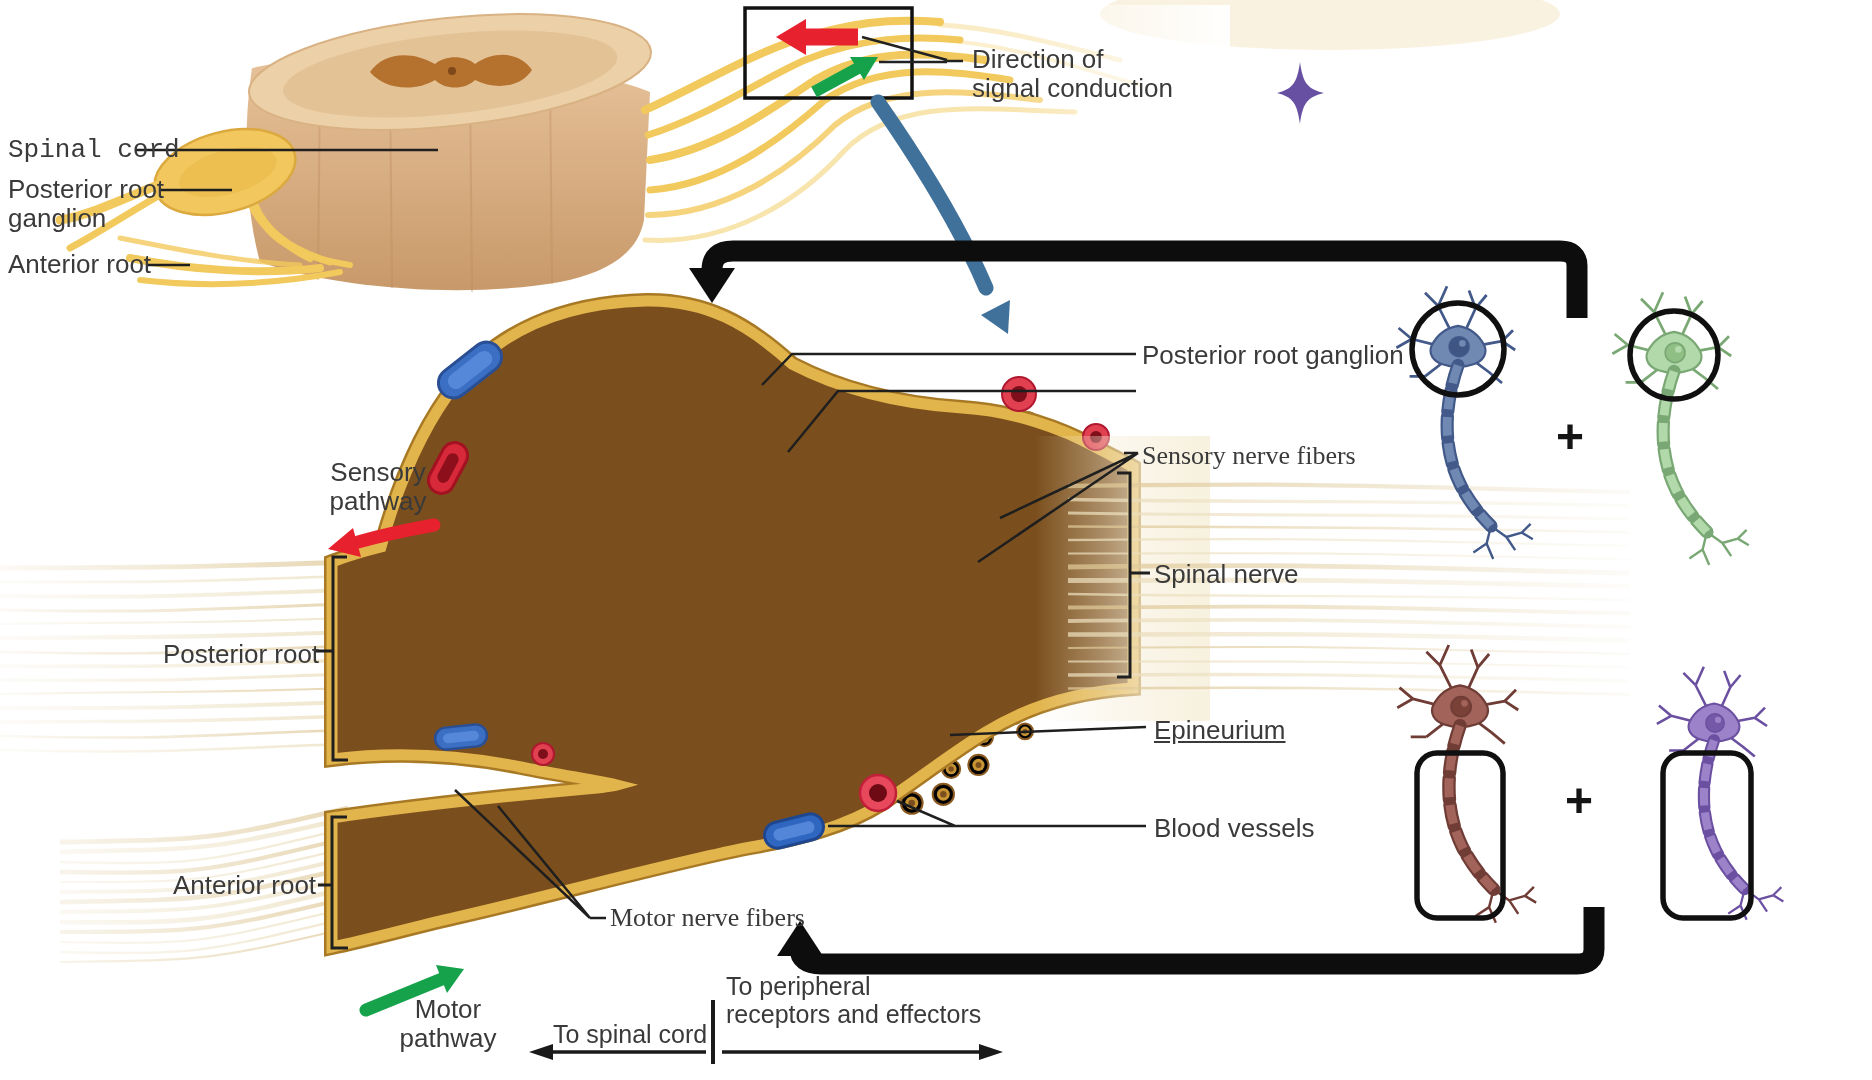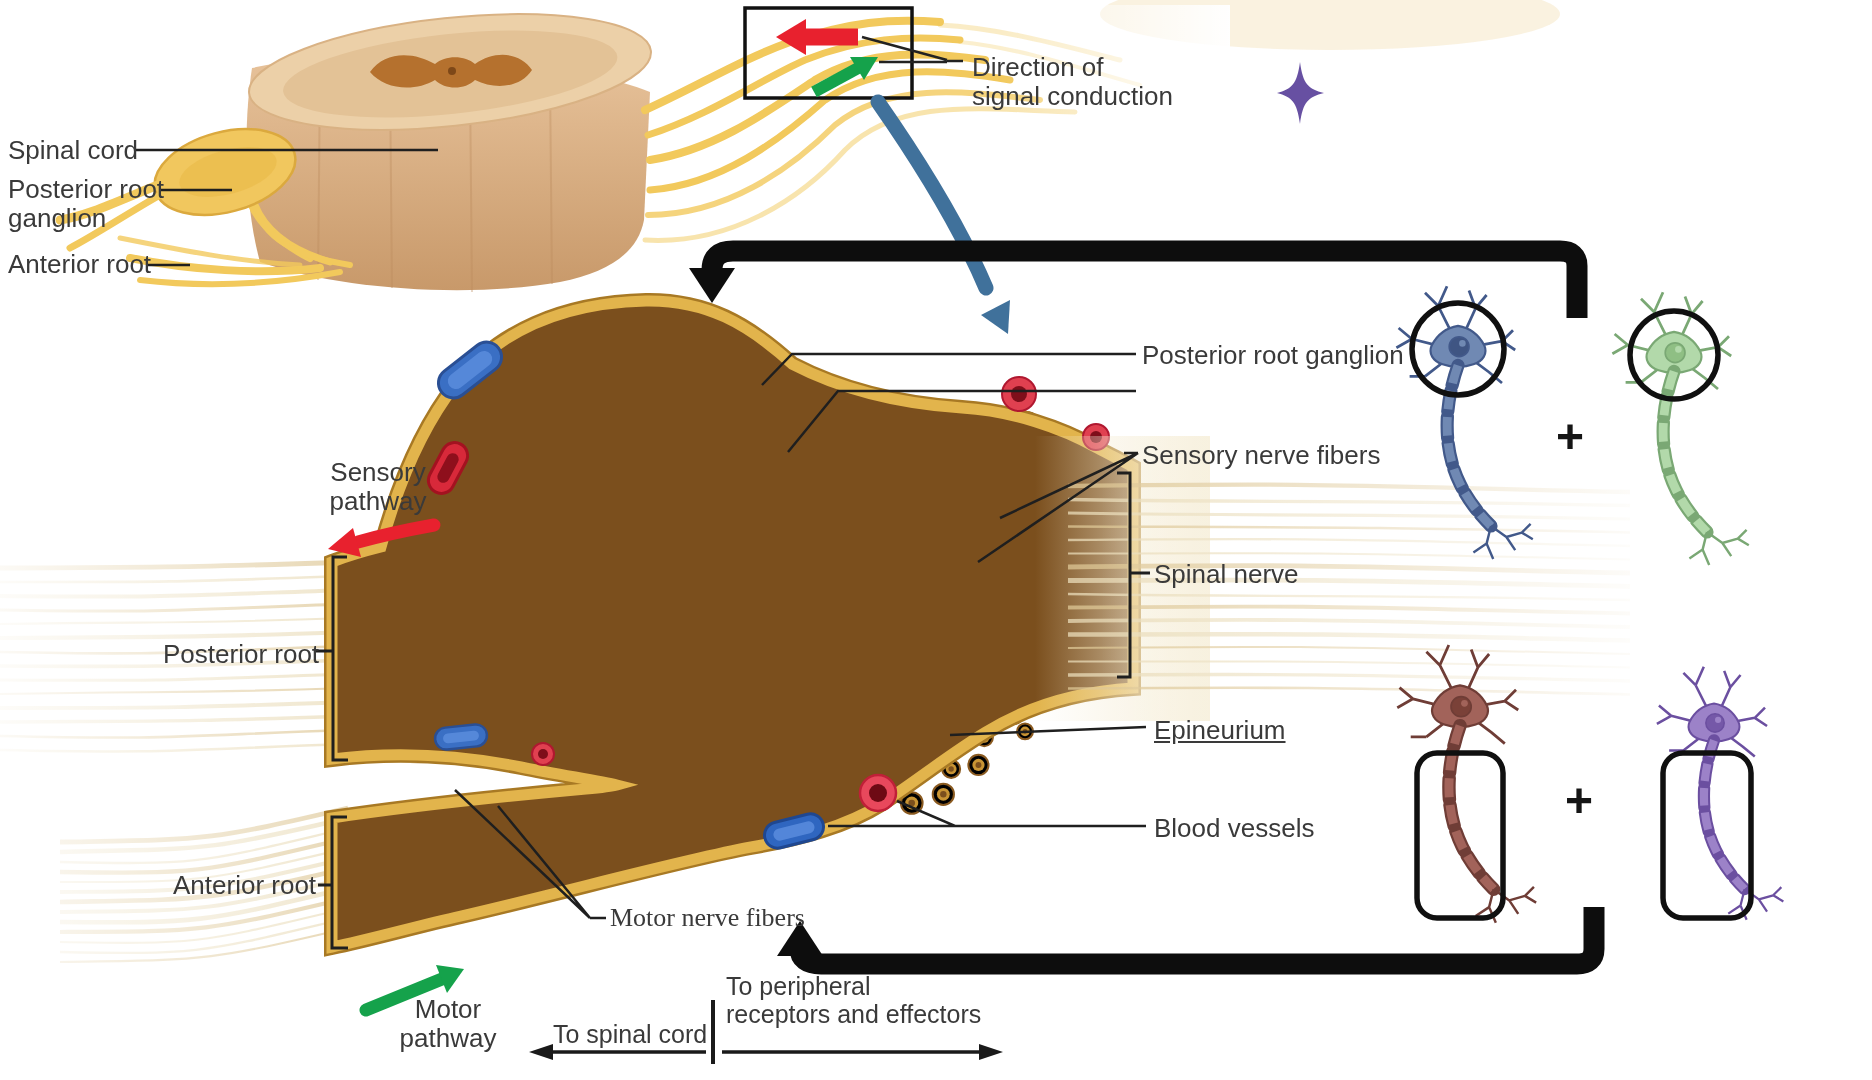--- a/index.html
+++ b/index.html
@@ -757,28 +757,28 @@
     <use href="#neuronShape" transform="translate(1460,710) scale(1.12)"></use>
   </g>
   <rect x="1417" y="753" width="86" height="165" rx="20" fill="none" stroke="#101010" stroke-width="5.5"></rect>
   <g style="--f:#9c82c8;--s:#6b4fa0;--n:#7558a8">
     <use href="#neuronShape" transform="translate(1714,726) scale(1.02)"></use>
   </g>
   <rect x="1663" y="753" width="88" height="165" rx="20" fill="none" stroke="#101010" stroke-width="5.5"></rect>
   <text x="1579" y="817" font-size="48" font-weight="bold" fill="#151515" text-anchor="middle">+</text>
 </svg>
 
-<div class="lbl" style="left:8px;top:136px;">Spinal cord</div>
+<div class="lbl" style="left:8px;top:136px;font-family:Liberation Mono, monospace;">Spinal cord</div>
 <div class="lbl" style="left:8px;top:175px;">Posterior root
 ganglion</div>
 <div class="lbl" style="left:8px;top:250px;">Anterior root</div>
-<div class="lbl" style="left:972px;top:45px;margin-top:8px;">Direction of
+<div class="lbl" style="left:972px;top:45px;">Direction of
 signal conduction</div>
 <div class="lbl" style="left:1142px;top:341px;">Posterior root ganglion</div>
-<div class="lbl" style="left:1142px;top:441px;">Sensory nerve fibers</div>
+<div class="lbl" style="left:1142px;top:441px;font-family:Liberation Serif, serif;">Sensory nerve fibers</div>
 <div class="lbl" style="left:1154px;top:560px;">Spinal nerve</div>
 <div class="lbl" style="left:1154px;top:716px;text-decoration:underline;">Epineurium</div>
 <div class="lbl" style="left:1154px;top:814px;">Blood vessels</div>
 <div class="lbl" style="left:610px;top:903px;font-family:Liberation Serif, serif;">Motor nerve fibers</div>
 <div class="lbl center" style="left:322px;top:458px;width:112px;">Sensory
 pathway</div>
 <div class="lbl center" style="left:378px;top:995px;width:140px;">Motor
 pathway</div>
 <div class="lbl" style="left:163px;top:640px;">Posterior root</div>
 <div class="lbl" style="left:173px;top:871px;">Anterior root</div>

